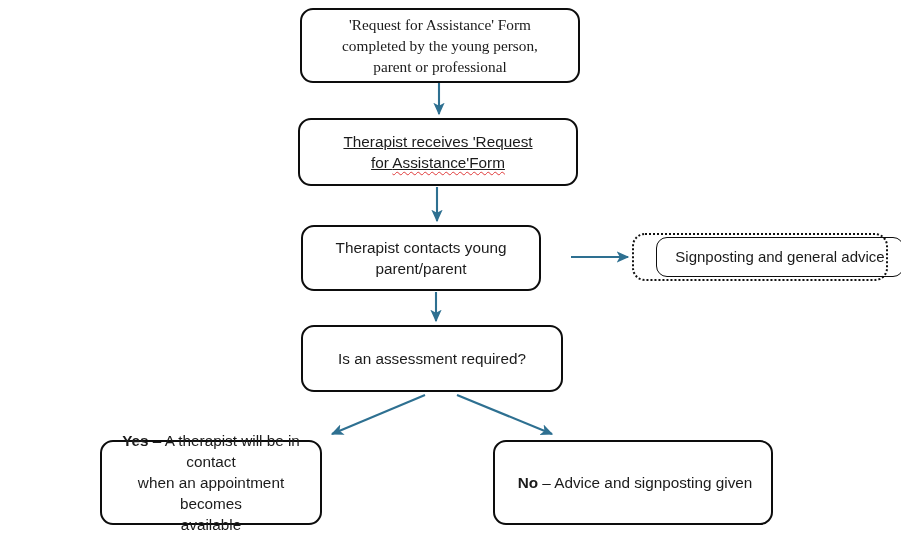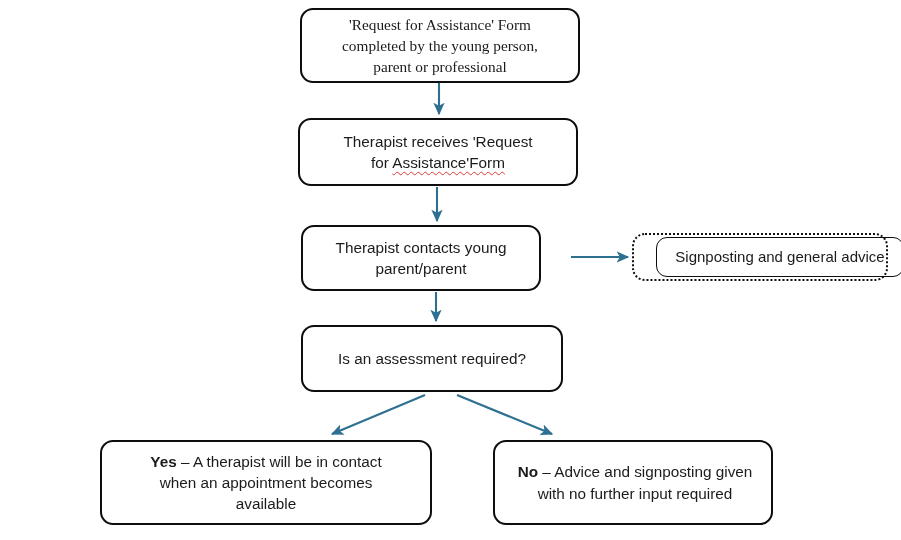--- a/index.html
+++ b/index.html
@@ -95,21 +95,21 @@
   </svg>
 
   <div class="node" style="left:300px; top:8px; width:280px; height:75px;font-family:Liberation Serif, serif;">
     <span class="node-text">
       <span>'Request for Assistance' Form</span><br>
       <span>completed by the young person,</span><br>
       <span>parent or professional</span>
     </span>
   </div>
 
-  <div class="node" style="left:298px; top:118px; width:280px; height:68px;">
+  <div class="node" style="left:298px; top:118px; width:280px; height:68px;text-decoration:underline;">
     <span class="node-text">
       <span>Therapist receives 'Request</span><br>
       <span>for </span><span class="spellcheck">Assistance'Form</span>
     </span>
   </div>
 
   <div class="node" style="left:301px; top:225px; width:240px; height:66px;">
     <span class="node-text">
       <span>Therapist contacts young</span><br>
       <span>parent/parent</span>
@@ -118,28 +118,27 @@
 
   <div class="node selected" style="left:636px; top:237px; width:248px; height:40px;">
     <span class="node-text">Signposting and general advice</span>
   </div>
   <div class="selection-marquee" style="left:632px; top:233px; width:256px; height:48px;"></div>
 
   <div class="node" style="left:301px; top:325px; width:262px; height:67px;">
     <span class="node-text">Is an assessment required?</span>
   </div>
 
-  <div class="node" style="left:100px; top:440px; width:332px; height:85px;">
+  <div class="node" style="left:100px; top:440px; width:222px; height:85px;">
     <span class="node-text">
       <span class="lead">Yes</span><span> – A therapist will be in contact</span><br>
       <span>when an appointment becomes</span><br>
       <span>available</span>
     </span>
   </div>
 
   <div class="node" style="left:493px; top:440px; width:280px; height:85px;padding-left:16px;">
     <span class="node-text">
       <span class="lead">No</span><span> – Advice and signposting given</span><br>
-      <span>with no further input required</span>
     </span>
   </div>
 
 </div>
 
 </body></html>

